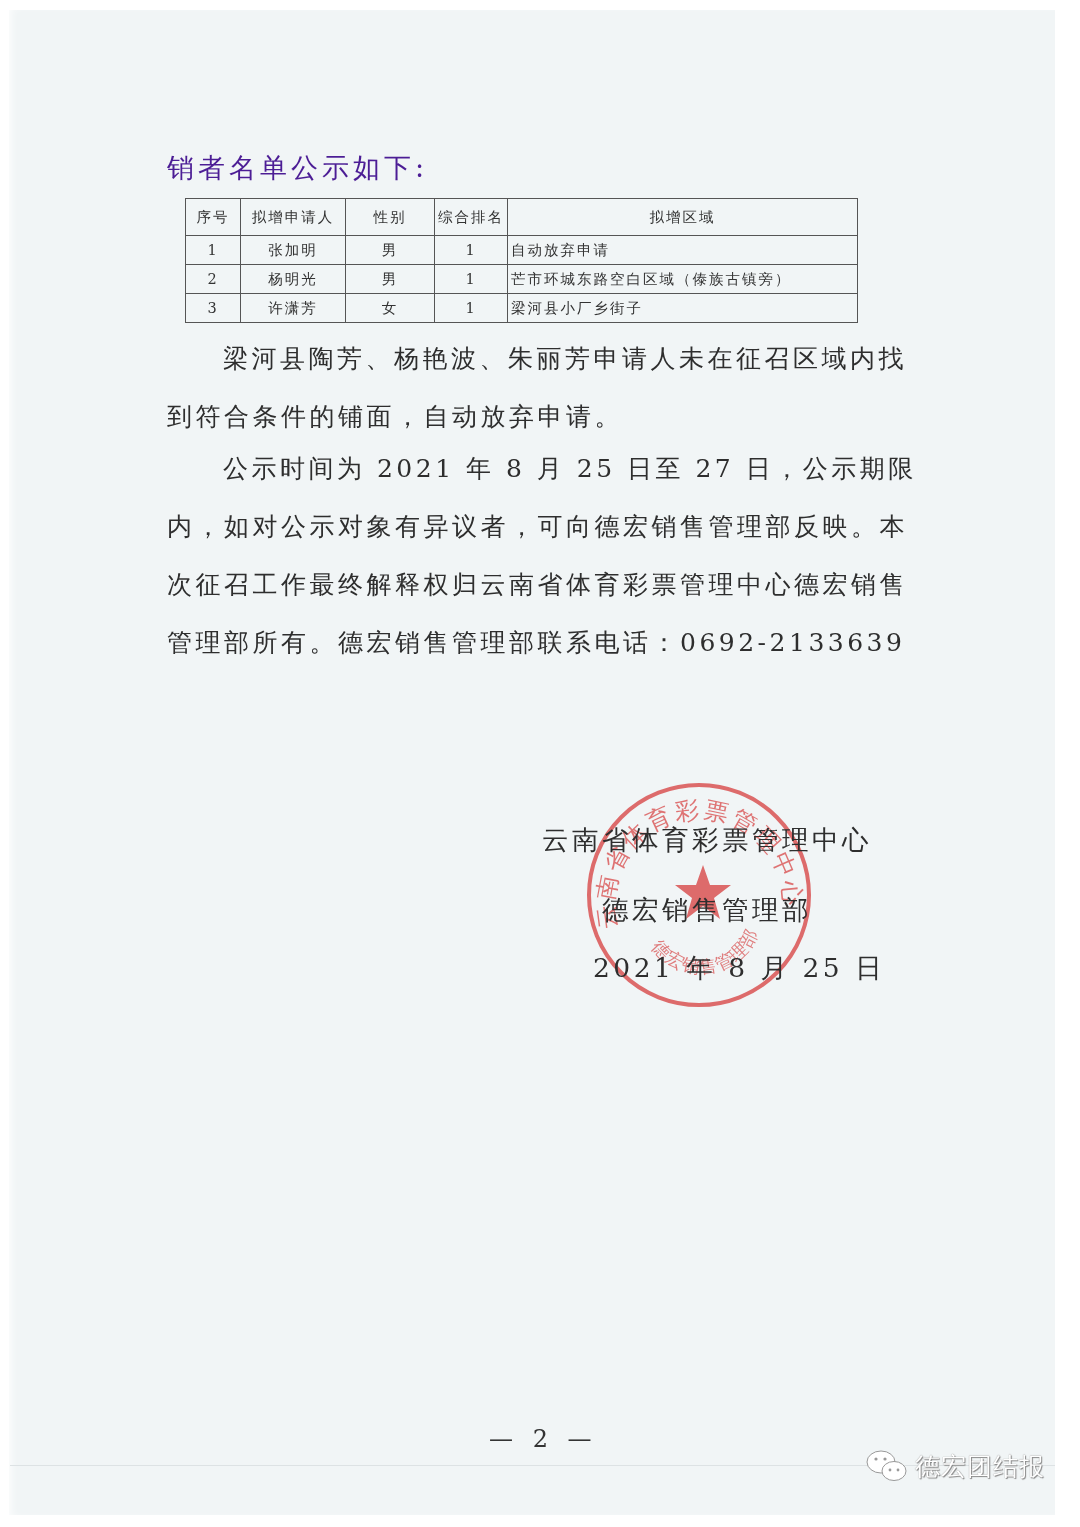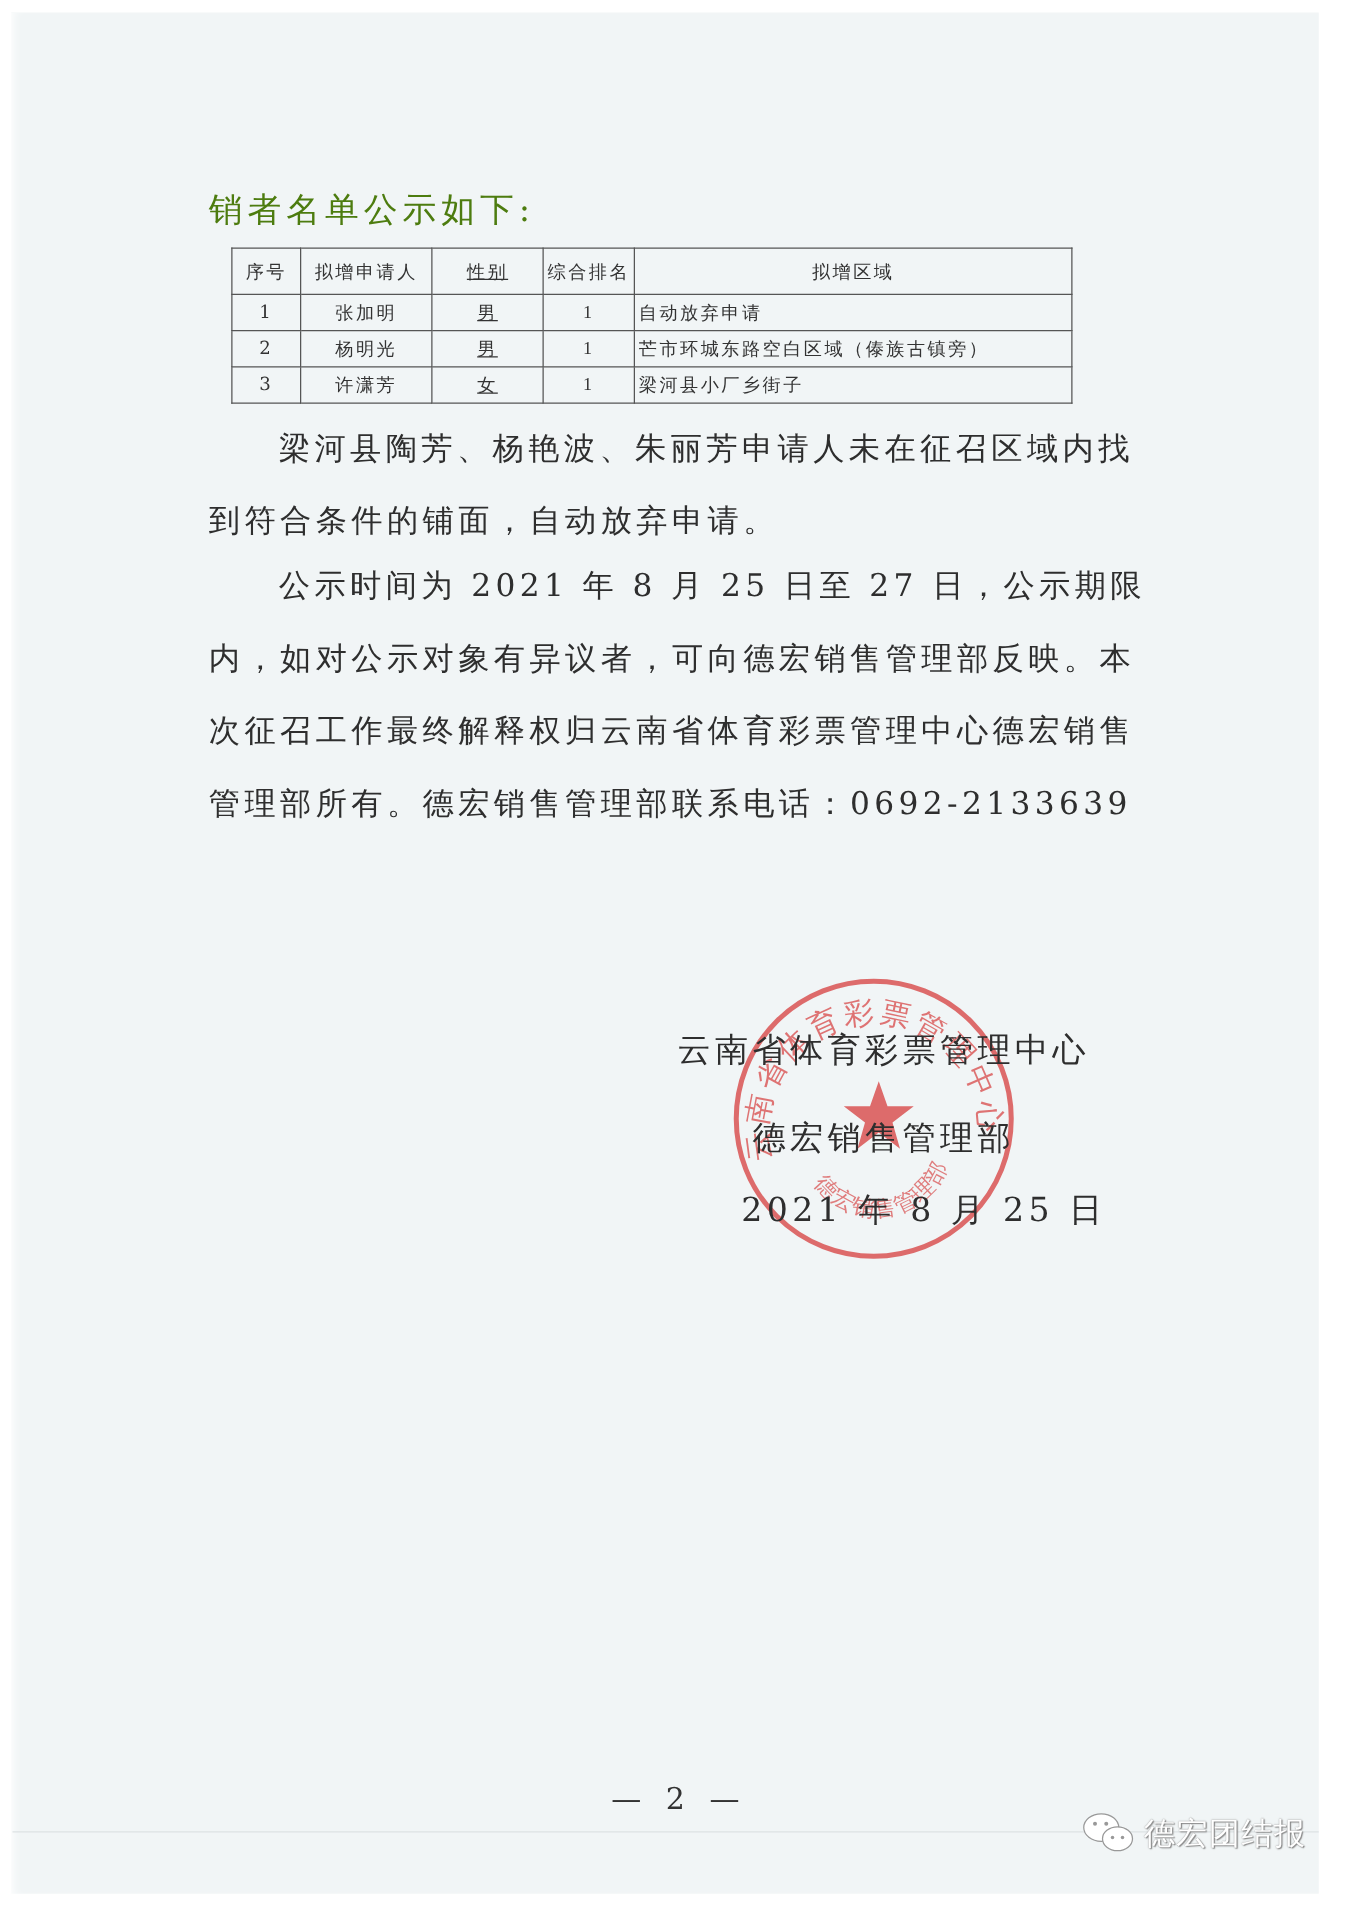--- a/index.html
+++ b/index.html
@@ -23,43 +23,43 @@
     height: 1505px;
     background: #f1f5f6;
     box-shadow: inset 6px 0 8px -4px rgba(255,255,255,0.9);
   }
   .intro {
     position: absolute;
     left: 158px;
     top: 140px;
     font-size: 27px;
     letter-spacing: 4px;
-    color: #4d7c0f;
+    color: #4c1d95;
   }
   table.list {
     position: absolute;
     left: 176px;
     top: 188px;
     border-collapse: collapse;
     font-size: 14.5px;
     color: #333;
   }
   table.list td, table.list th {
     border: 1.5px solid #555;
     height: 28px;
     padding: 0 3px;
     font-weight: normal;
     letter-spacing: 2px;
     white-space: nowrap;
   }
   table.list th { height: 36px; }
   .c-no   { width: 48px; text-align: center; }
   .c-name { width: 98px; text-align: center; }
-  .c-sex  { width: 82px; text-align: center; text-decoration: underline; }
-  .c-rank { width: 66px; text-align: center; font-family: Liberation Serif, serif; }
+  .c-sex  { width: 82px; text-align: center; }
+  .c-rank { width: 66px; text-align: center; }
   .c-area { width: 343px; text-align: left; }
   table.list th.c-area { text-align: center; }
 
   .para {
     position: absolute;
     left: 158px;
     width: 760px;
     font-size: 25px;
     letter-spacing: 3.5px;
     line-height: 58px;

